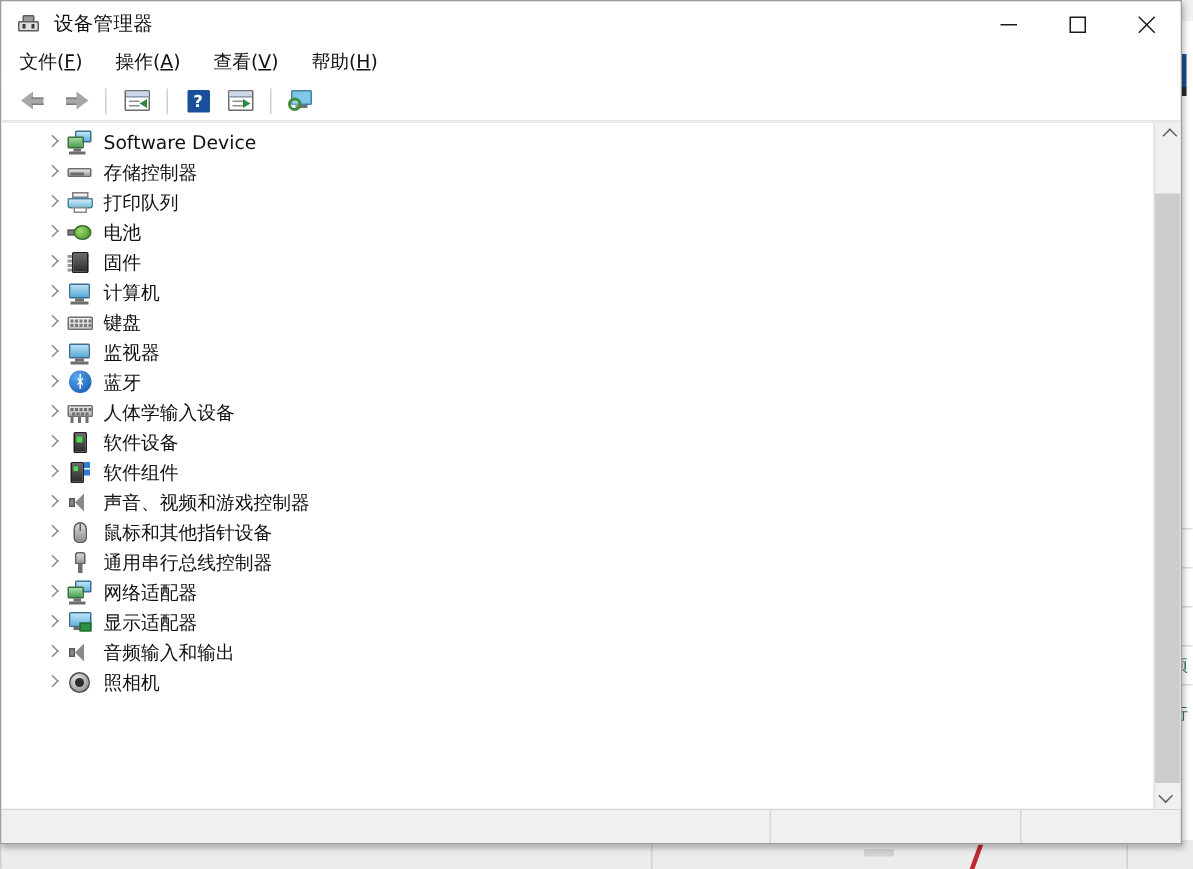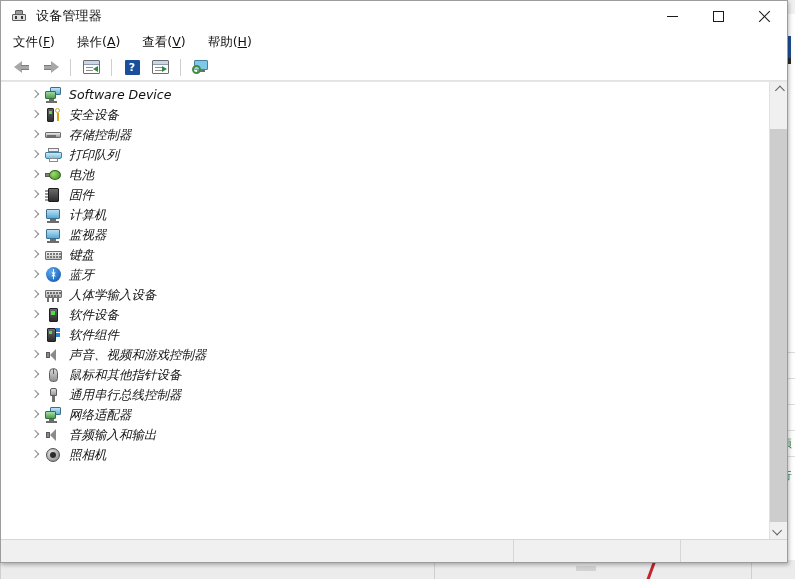--- a/index.html
+++ b/index.html
@@ -210,21 +210,21 @@
     background: #1a1a1a;
   }
   .glyph-close::before { transform: rotate(45deg); }
   .glyph-close::after  { transform: rotate(-45deg); }
 
   
   .menubar {
     height: 22px;
     min-height: 22px;
     display: flex;
-    align-items: center;
+    align-items: flex-start;
     padding-left: 12px;
     background: #ffffff;
     font-size: 12.5px;
     color: #111111;
     font-family: "DejaVu Sans", sans-serif;
     border-bottom: 1px solid #ffffff;
   }
   .menu-item {
     padding: 2px 10px 2px 0px;
     margin-right: 12px;
@@ -400,21 +400,20 @@
     width: 17px; height: 16px;
     flex: none;
     margin-right: 7px;
     position: relative;
   }
   .tree-label {
     font-size: 12.5px;
     color: #111111;
     font-family: "DejaVu Sans", sans-serif;
     line-height: 16px;
-    font-style: italic;
   }
 
   
   
   .ic-monitor .scr {
     position: absolute; left: 1px; top: 2px;
     width: 14px; height: 10px;
     background: linear-gradient(#b8e0f5, #5aa9d8);
     border: 1px solid #3b6f91;
     border-radius: 1px; box-sizing: border-box;
@@ -899,30 +898,20 @@
         <div class="chevron"></div>
         <div class="dev-icon ic-softdev">
           <div class="scr2"></div>
             <div class="scr1"></div>
             <div class="stand"></div>
             <div class="foot"></div>
         </div>
         <div class="tree-label">Software Device</div>
       </div>
 
-      <div class="tree-row">
-        <div class="chevron"></div>
-        <div class="dev-icon ic-secure">
-          <div class="box"></div>
-            <div class="led"></div>
-            <div class="key"></div>
-            <div class="keyb"></div>
-        </div>
-        <div class="tree-label">安全设备</div>
-      </div>
 
 
       <div class="tree-row">
         <div class="chevron"></div>
         <div class="dev-icon ic-disk">
           <div class="body"></div>
             <div class="slot"></div>
         </div>
         <div class="tree-label">存储控制器</div>
       </div>
@@ -961,35 +950,35 @@
         <div class="dev-icon ic-monitor">
           <div class="scr"></div>
             <div class="stand"></div>
             <div class="foot"></div>
         </div>
         <div class="tree-label">计算机</div>
       </div>
 
       <div class="tree-row">
         <div class="chevron"></div>
+        <div class="dev-icon ic-keyboard">
+          <div class="kb"></div>
+            <div class="keys"></div>
+        </div>
+        <div class="tree-label">键盘</div>
+      </div>
+
+      <div class="tree-row">
+        <div class="chevron"></div>
         <div class="dev-icon ic-monitor">
           <div class="scr"></div>
             <div class="stand"></div>
             <div class="foot"></div>
         </div>
         <div class="tree-label">监视器</div>
-      </div>
-
-      <div class="tree-row">
-        <div class="chevron"></div>
-        <div class="dev-icon ic-keyboard">
-          <div class="kb"></div>
-            <div class="keys"></div>
-        </div>
-        <div class="tree-label">键盘</div>
       </div>
 
       <div class="tree-row">
         <div class="chevron"></div>
         <div class="dev-icon ic-bluetooth">
           <div class="circ"></div>
             <div class="bt">ᚼ</div>
         </div>
         <div class="tree-label">蓝牙</div>
       </div>
@@ -1058,20 +1047,29 @@
         <div class="dev-icon ic-net">
           <div class="scr2"></div>
             <div class="scr1"></div>
             <div class="stand"></div>
             <div class="foot"></div>
         </div>
         <div class="tree-label">网络适配器</div>
       </div>
 
 
+      <div class="tree-row">
+        <div class="chevron"></div>
+        <div class="dev-icon ic-disp">
+          <div class="scr"></div>
+            <div class="stand"></div>
+            <div class="card"></div>
+        </div>
+        <div class="tree-label">显示适配器</div>
+      </div>
 
       <div class="tree-row">
         <div class="chevron"></div>
         <div class="dev-icon ic-speaker">
           <div class="box"></div>
             <div class="cone"></div>
         </div>
         <div class="tree-label">音频输入和输出</div>
       </div>
 

